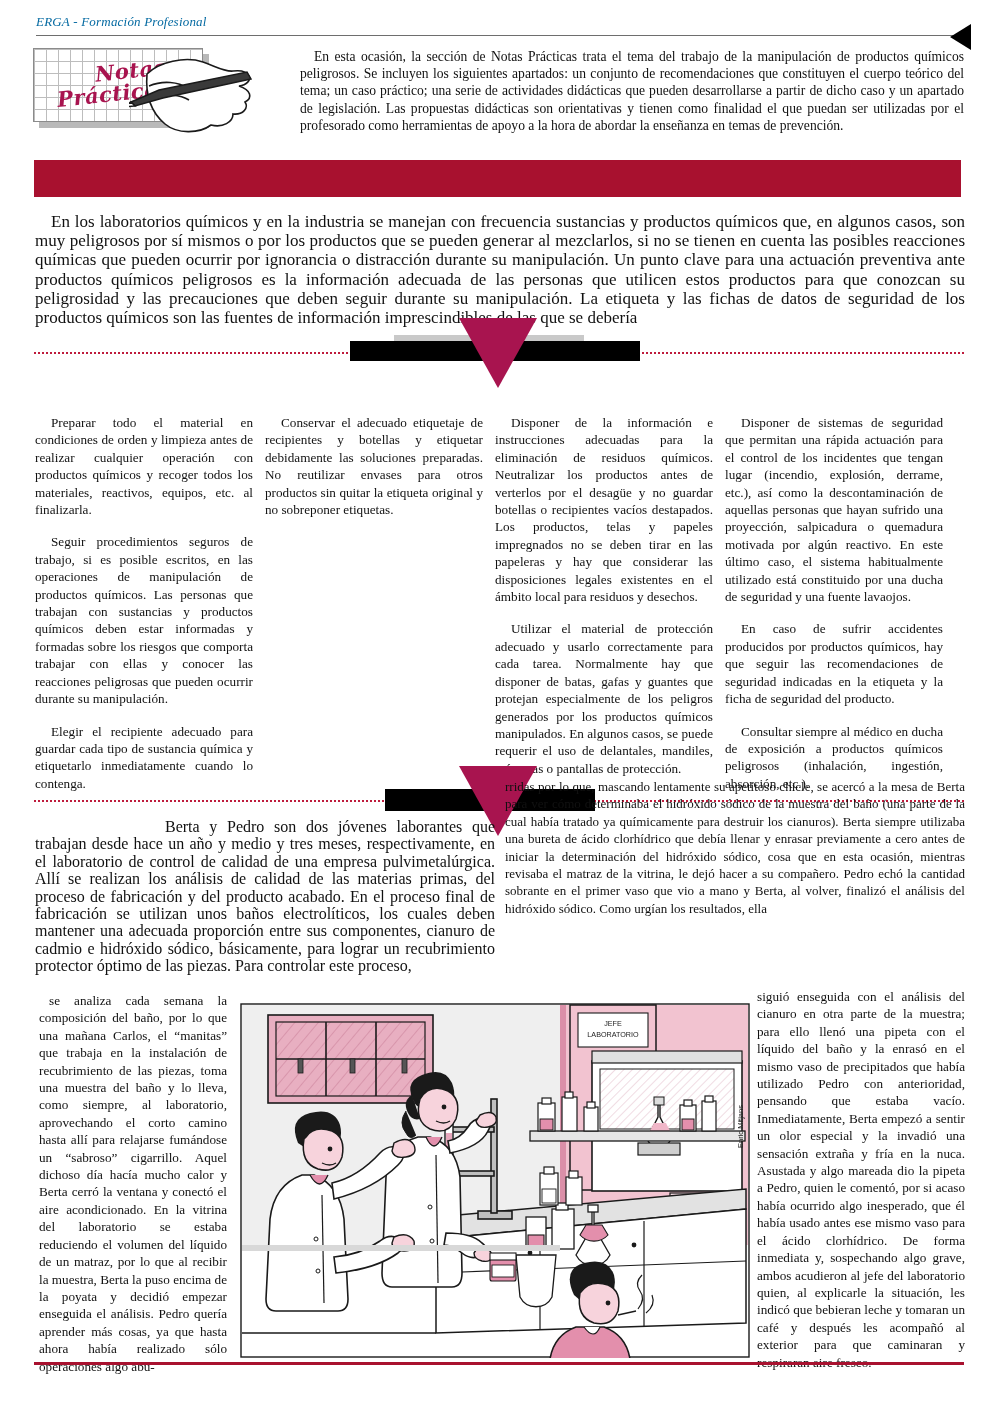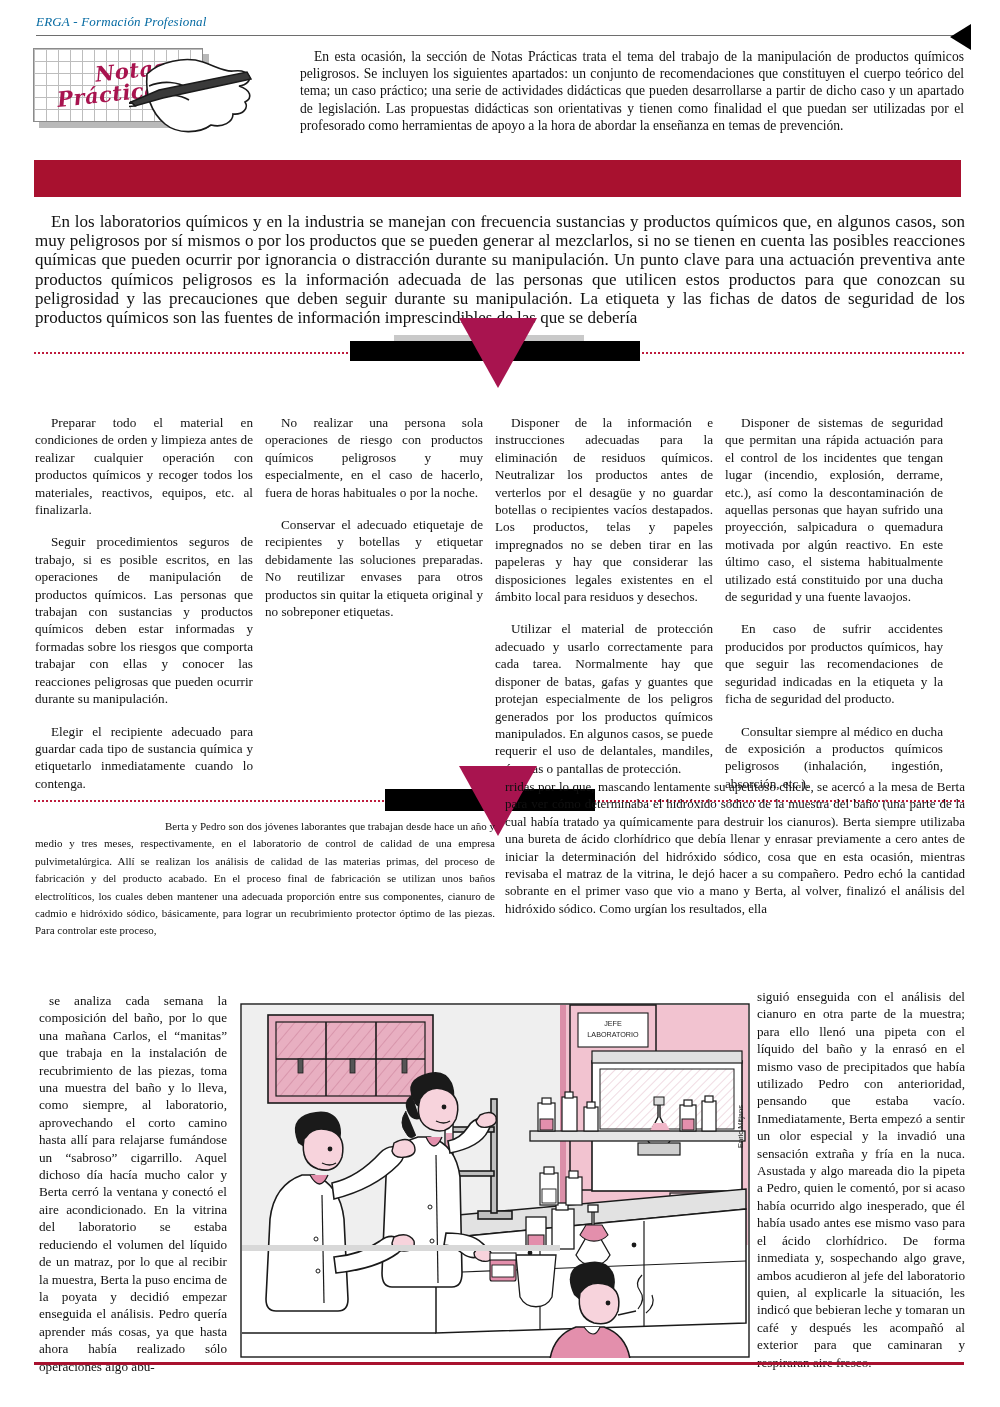--- a/index.html
+++ b/index.html
@@ -173,21 +173,21 @@
     margin: 0 0 15px 0;
     text-indent: 16px;
   }
   .rec-col p:last-child { margin-bottom: 0; font-family: Liberation Serif, serif; }
 
   
   .case-top-left {
     position: absolute;
     left: 35px; top: 818px;
     width: 460px;
-    font-size: 11px;
+    font-size: 16px;
     line-height: 17.4px;
     text-align: justify;
     text-indent: 130px;
   }
   .case-top-right {
     position: absolute;
     left: 505px; top: 778px;
     width: 460px;
     font-size: 13px;
     line-height: 17.4px;
@@ -286,21 +286,20 @@
   <div class="div-redaction" style="left:350px; top:341px; width:290px; height:20px;"></div>
   <div class="div-triangle" style="left:459px; top:318px;"></div>
 
   <div class="rec-cols">
     <div class="rec-col">
       <p>Preparar todo el material en condiciones de orden y limpieza antes de realizar cualquier operación con productos químicos y recoger todos los materiales, reactivos, equipos, etc. al finalizarla.</p>
       <p>Seguir procedimientos seguros de trabajo, si es posible escritos, en las operaciones de manipulación de productos químicos. Las personas que trabajan con sustancias y productos químicos deben estar informadas y formadas sobre los riesgos que comporta trabajar con ellas y conocer las reacciones peligrosas que pueden ocurrir durante su manipulación.</p>
       <p>Elegir el recipiente adecuado para guardar cada tipo de sustancia química y etiquetarlo inmediatamente cuando lo contenga.</p>
     </div>
     <div class="rec-col">
-      <p>No realizar una persona sola operaciones de riesgo con productos químicos peligrosos y muy especialmente, en el caso de hacerlo, fuera de horas habituales o por la noche.</p>
       <p>Conservar el adecuado etiquetaje de recipientes y botellas y etiquetar debidamente las soluciones preparadas. No reutilizar envases para otros productos sin quitar la etiqueta original y no sobreponer etiquetas.</p>
     </div>
     <div class="rec-col">
       <p>Disponer de la información e instrucciones adecuadas para la eliminación de residuos químicos. Neutralizar los productos antes de verterlos por el desagüe y no guardar botellas o recipientes vacíos destapados. Los productos, telas y papeles impregnados no se deben tirar en las papeleras y hay que considerar las disposiciones legales existentes en el ámbito local para residuos y desechos.</p>
       <p>Utilizar el material de protección adecuado y usarlo correctamente para cada tarea. Normalmente hay que disponer de batas, gafas y guantes que protejan especialmente de los peligros generados por los productos químicos manipulados. En algunos casos, se puede requerir el uso de delantales, mandiles, máscaras o pantallas de protección.</p>
     </div>
     <div class="rec-col">
       <p>Disponer de sistemas de seguridad que permitan una rápida actuación para el control de los incidentes que tengan lugar (incendio, explosión, derrame, etc.), así como la descontaminación de aquellas personas que hayan sufrido una proyección, salpicadura o quemadura motivada por algún reactivo. En este último caso, el sistema habitualmente utilizado está constituido por una ducha de seguridad y una fuente lavaojos.</p>
       <p>En caso de sufrir accidentes producidos por productos químicos, hay que seguir las recomendaciones de seguridad indicadas en la etiqueta y la ficha de seguridad del producto.</p>
       <p>Consultar siempre al médico en ducha de exposición a productos químicos peligrosos (inhalación, ingestión, absorción, etc.).</p>

